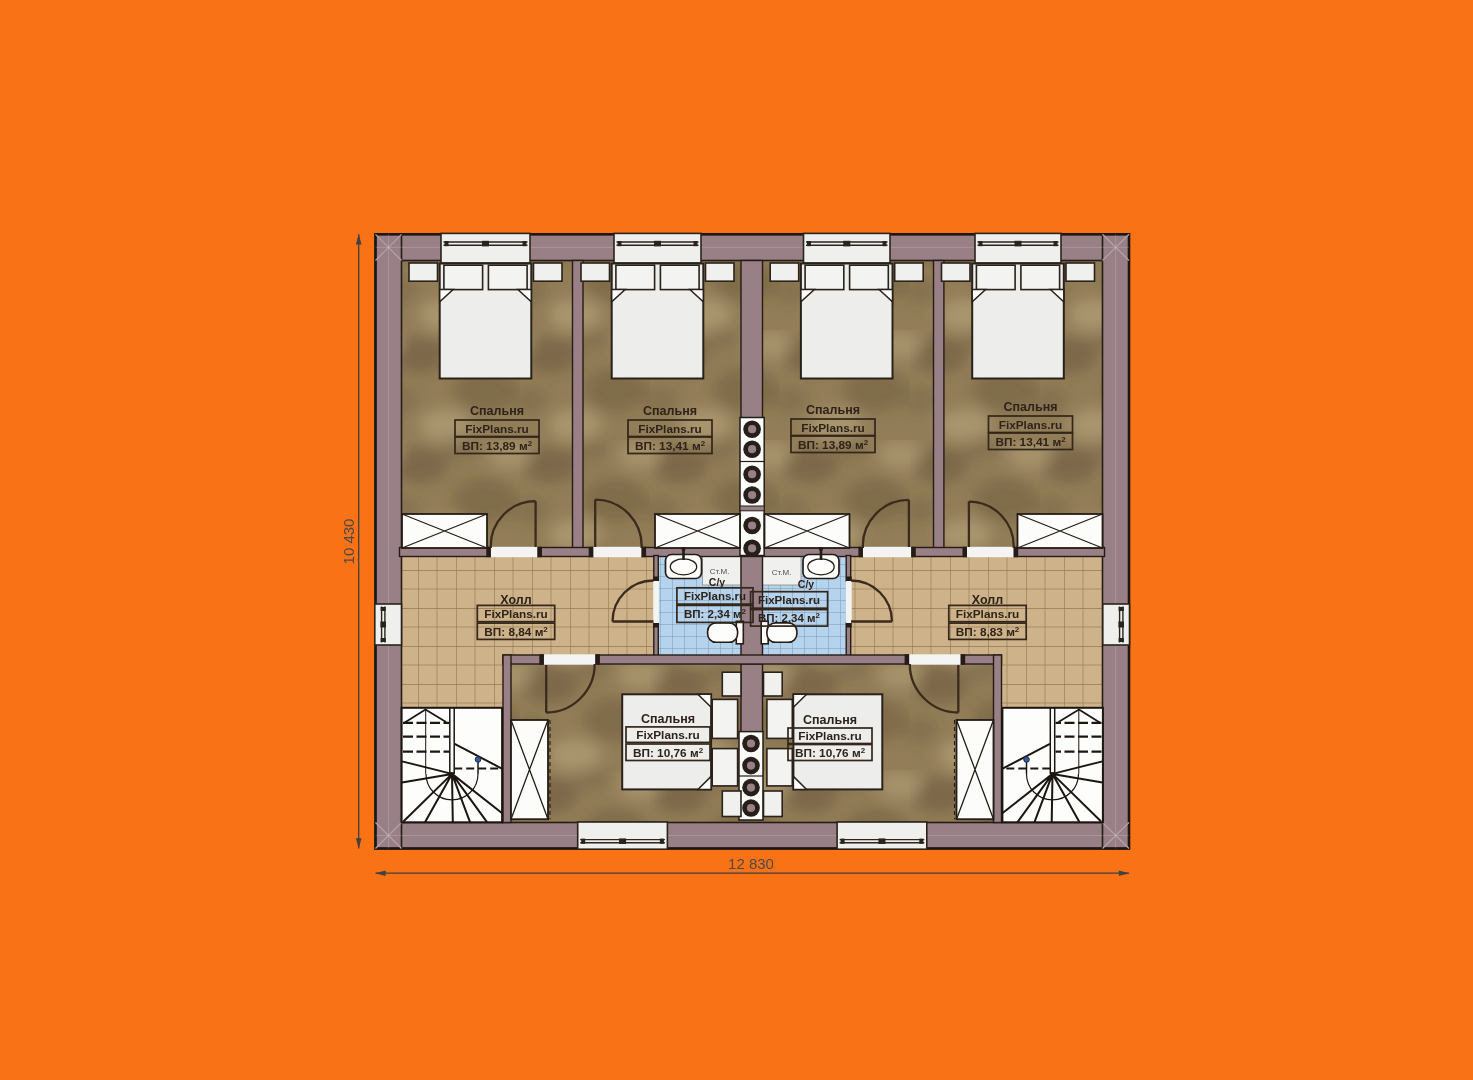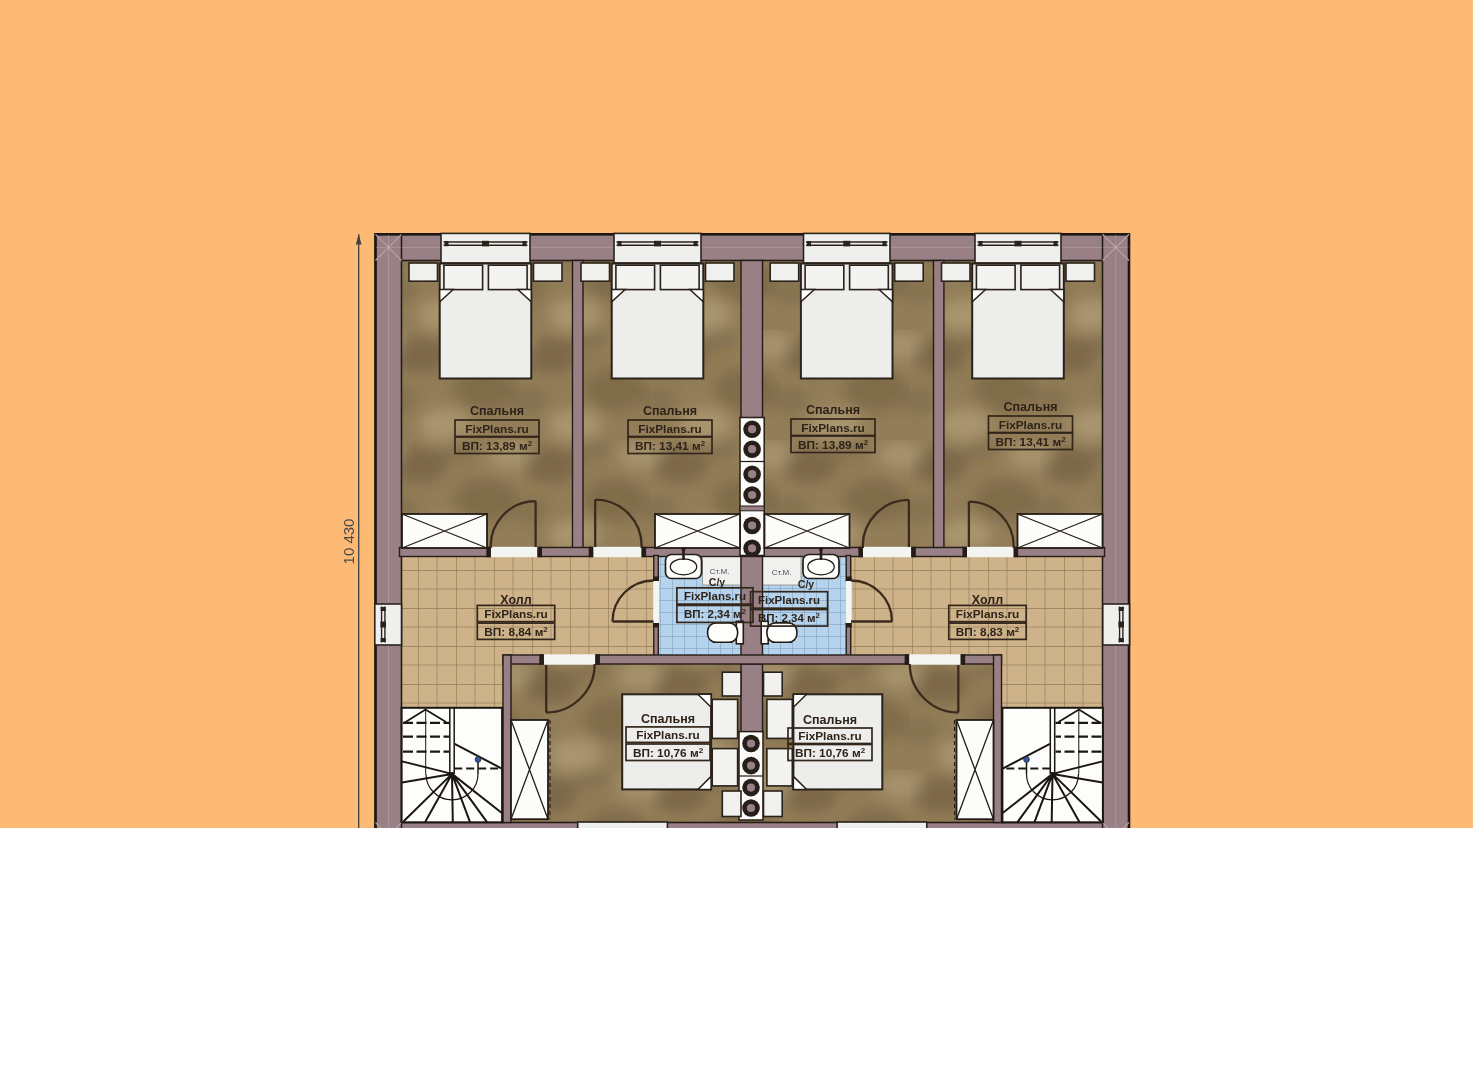--- a/index.html
+++ b/index.html
@@ -1,16 +1,16 @@
 <!DOCTYPE html>
 <html><head>
 <meta charset="utf-8">
 <style>
 html,body{margin:0;padding:0;background:#ffffff;}
-#stage{position:relative;width:1473px;height:828px;background:#fdba74;overflow:hidden;}
+#stage{position:relative;width:1473px;height:1080px;background:#f97316;overflow:hidden;}
 text{font-family:"Liberation Sans", sans-serif;}
 </style>
 </head>
 <body>
 <div id="stage">
 <svg width="1473" height="1080" viewBox="0 0 1473 1080" xmlns="http://www.w3.org/2000/svg">
 <defs>
 <pattern id="ht" width="38" height="38" patternUnits="userSpaceOnUse">
 <rect width="38" height="38" fill="#cdb28a"></rect>
 <path d="M19 0 V38 M0 19 H38" fill="none" stroke="#9a8157" stroke-width="1" opacity="0.7"></path>

